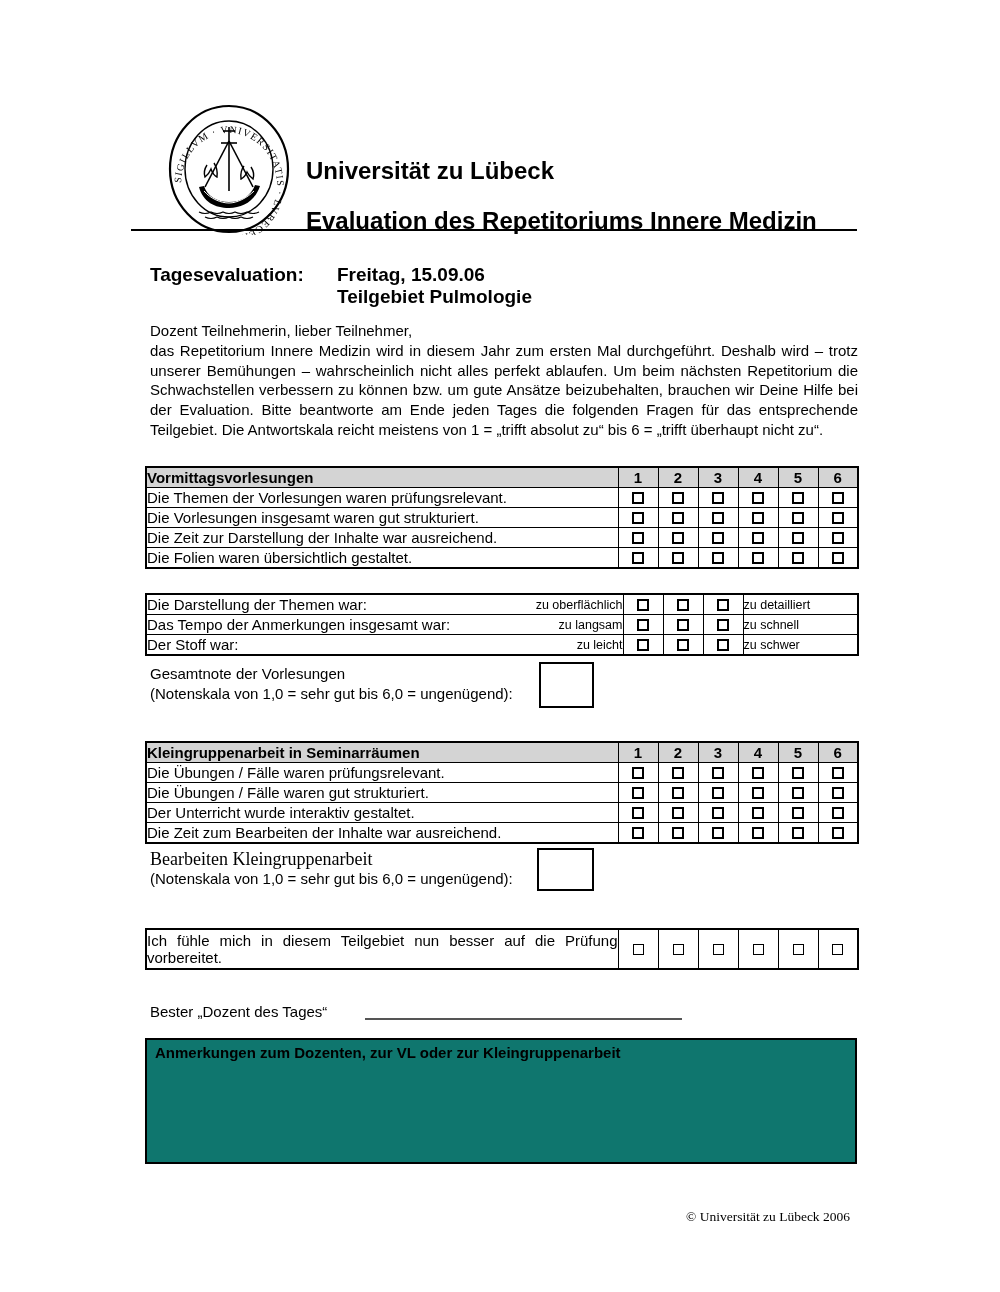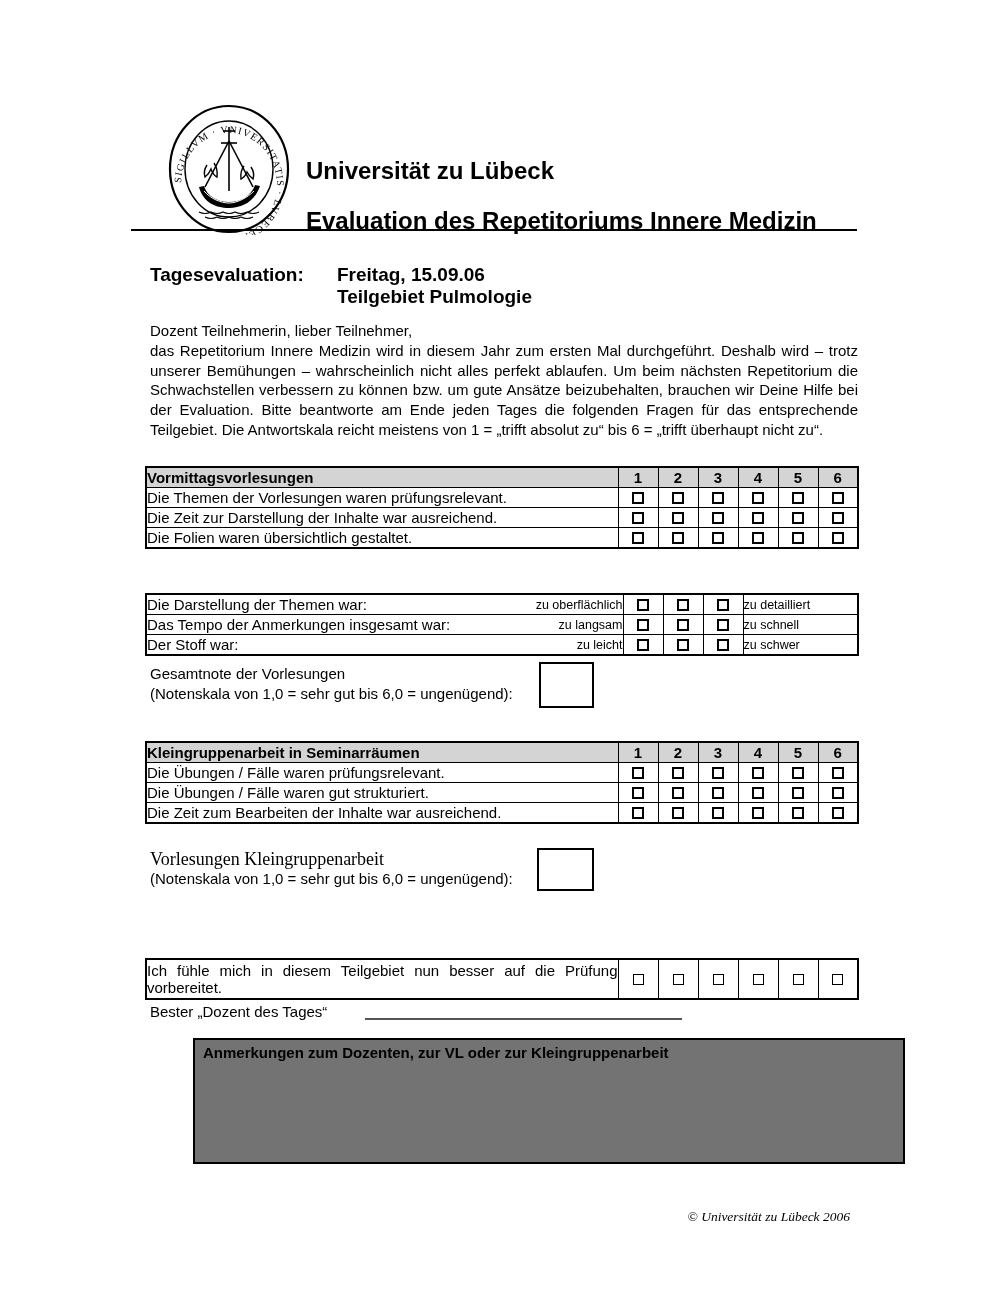--- a/index.html
+++ b/index.html
@@ -45,25 +45,25 @@
   .grade-box{border:2px solid #000;background:#fff;box-sizing:border-box;}
 
   
   td.longq{font-size:15px;line-height:17.5px;text-align:justify;padding:2px 8px 2px 7px;white-space:normal;}
 
   
   .bester{font-size:15px;white-space:nowrap;}
   .fill-line{background:#555;height:2px;}
 
   
-  .anm-box{border:2px solid #000;box-sizing:border-box;background:#737373;margin-left:48px;}
+  .anm-box{border:2px solid #000;box-sizing:border-box;background:#0f766e;}
   .anm-title{font-weight:bold;font-size:15px;padding:4px 8px;}
   .anm-area{position:absolute;left:0;top:28px;right:0;bottom:0;}
 
-  .footer{font-family:"Liberation Serif","DejaVu Serif",serif;font-size:13.5px;text-align:right;font-style:italic;}
+  .footer{font-family:"Liberation Serif","DejaVu Serif",serif;font-size:13.5px;text-align:right;}
 
   svg.seal{display:block;}
 </style>
 </head>
 <body>
 
 <div class="page">
 
   <div class="abs" style="left:167px;top:103px;width:124px;height:132px;">
     <svg class="seal" width="124" height="132" viewBox="0 0 124 132">
@@ -136,20 +136,29 @@
     <tr>
       <td class="q">Die Themen der Vorlesungen waren prüfungsrelevant.</td>
       <td class="cb"><span class="checkbox"></span></td>
       <td class="cb"><span class="checkbox"></span></td>
       <td class="cb"><span class="checkbox"></span></td>
       <td class="cb"><span class="checkbox"></span></td>
       <td class="cb"><span class="checkbox"></span></td>
       <td class="cb"><span class="checkbox"></span></td>
     </tr>
     <tr>
+      <td class="q">Die Vorlesungen insgesamt waren gut strukturiert.</td>
+      <td class="cb"><span class="checkbox"></span></td>
+      <td class="cb"><span class="checkbox"></span></td>
+      <td class="cb"><span class="checkbox"></span></td>
+      <td class="cb"><span class="checkbox"></span></td>
+      <td class="cb"><span class="checkbox"></span></td>
+      <td class="cb"><span class="checkbox"></span></td>
+    </tr>
+    <tr>
       <td class="q">Die Zeit zur Darstellung der Inhalte war ausreichend.</td>
       <td class="cb"><span class="checkbox"></span></td>
       <td class="cb"><span class="checkbox"></span></td>
       <td class="cb"><span class="checkbox"></span></td>
       <td class="cb"><span class="checkbox"></span></td>
       <td class="cb"><span class="checkbox"></span></td>
       <td class="cb"><span class="checkbox"></span></td>
     </tr>
     <tr>
       <td class="q">Die Folien waren übersichtlich gestaltet.</td>
@@ -249,38 +258,47 @@
     <tr>
       <td class="q">Die Übungen / Fälle waren gut strukturiert.</td>
       <td class="cb"><span class="checkbox"></span></td>
       <td class="cb"><span class="checkbox"></span></td>
       <td class="cb"><span class="checkbox"></span></td>
       <td class="cb"><span class="checkbox"></span></td>
       <td class="cb"><span class="checkbox"></span></td>
       <td class="cb"><span class="checkbox"></span></td>
     </tr>
     <tr>
+      <td class="q">Der Unterricht wurde interaktiv gestaltet.</td>
+      <td class="cb"><span class="checkbox"></span></td>
+      <td class="cb"><span class="checkbox"></span></td>
+      <td class="cb"><span class="checkbox"></span></td>
+      <td class="cb"><span class="checkbox"></span></td>
+      <td class="cb"><span class="checkbox"></span></td>
+      <td class="cb"><span class="checkbox"></span></td>
+    </tr>
+    <tr>
       <td class="q">Die Zeit zum Bearbeiten der Inhalte war ausreichend.</td>
       <td class="cb"><span class="checkbox"></span></td>
       <td class="cb"><span class="checkbox"></span></td>
       <td class="cb"><span class="checkbox"></span></td>
       <td class="cb"><span class="checkbox"></span></td>
       <td class="cb"><span class="checkbox"></span></td>
       <td class="cb"><span class="checkbox"></span></td>
     </tr>
   </tbody>
     </table>
 
   <div class="abs grade-text" style="left:150px;top:849px;">
-    <div class="serif">Vorlesungen Kleingruppenarbeit</div>
+    <div class="serif">Bearbeiten Kleingruppenarbeit</div>
     <div>(Notenskala von 1,0 = sehr gut bis 6,0 = ungenügend):</div>
   </div>
   <div class="abs grade-box" style="left:537px;top:848px;width:57px;height:43px;"></div>
 
-  <table class="form abs" style="left:145px;top:928px;margin-top:30px;">
+  <table class="form abs" style="left:145px;top:928px;">
     <colgroup>
         <col style="width:472px">
         <col style="width:40px">
         <col style="width:40px">
         <col style="width:40px">
         <col style="width:40px">
         <col style="width:40px">
         <col style="width:40px">
       </colgroup>
     <tbody>

